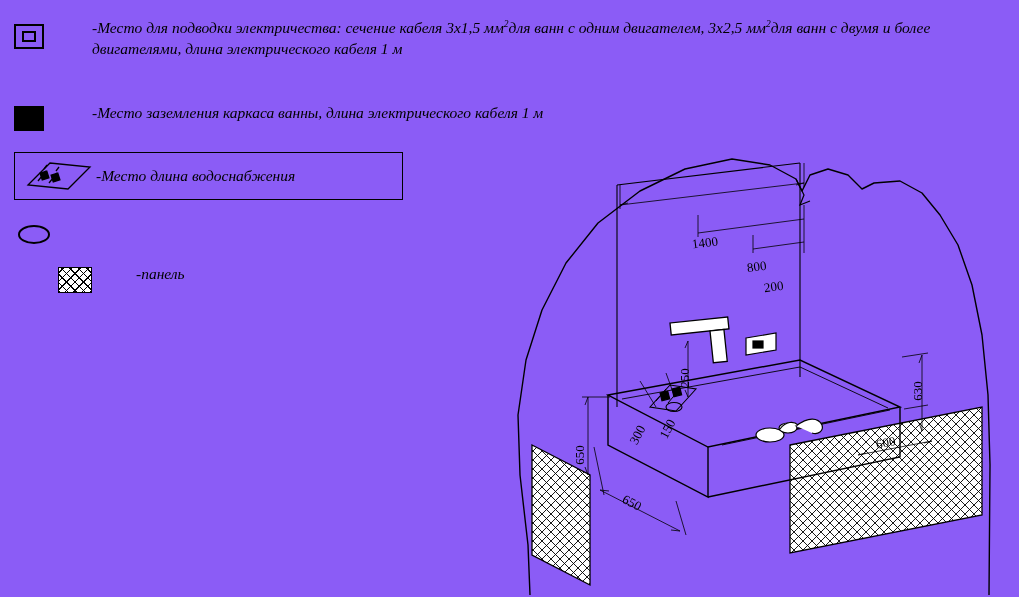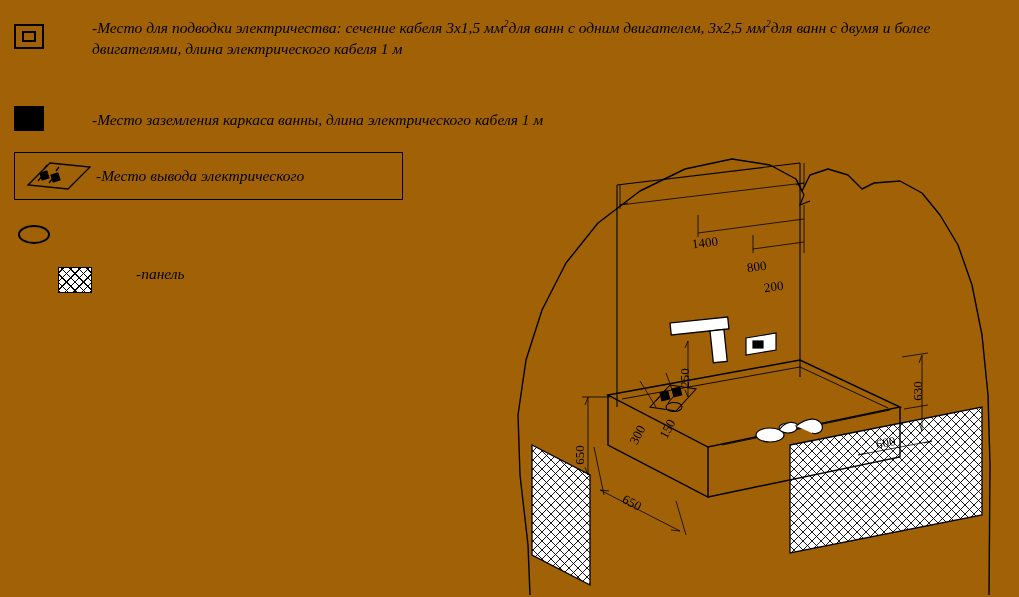--- a/index.html
+++ b/index.html
@@ -4,21 +4,21 @@
 <style>
   html, body {
     margin: 0;
     padding: 0;
     background: #ffffff;
   }
   #page {
     position: relative;
     width: 1019px;
     height: 597px;
-    background: #a16207;
+    background: #8b5cf6;
     font-family: "Liberation Serif", serif;
     overflow: hidden;
   }
 
   
   .legend-row {
     position: absolute;
     display: flex;
     align-items: flex-start;
   }
@@ -109,38 +109,38 @@
 </head>
 <body>
 
 <div id="page">
 
   <div class="legend-row" style="left:14px; top:18px; width:930px;">
     <div class="sym-outline-square" style="flex:0 0 auto; margin-top:6px;"></div>
     <div class="legend-text" style="margin-left:48px; width:845px;"><span>-Место для подводки электричества: сечение кабеля 3х1,5 мм</span><sup>2</sup><span>для ванн с одним двигателем, 3х2,5 мм</span><sup>2</sup><span>для ванн с двумя и более двигателями, длина электрического кабеля 1 м</span></div>
   </div>
 
-  <div class="legend-row" style="left:14px; top:103px; width:900px;align-items:flex-end;">
+  <div class="legend-row" style="left:14px; top:103px; width:900px;">
     <div class="sym-filled-square" style="flex:0 0 auto; margin-top:3px;"></div>
     <div class="legend-text" style="margin-left:48px;">-Место заземления каркаса ванны, длина электрического кабеля 1 м</div>
   </div>
 
   <div class="sym-water-box"></div>
   <svg style="position:absolute; left:20px; top:155px;" width="78" height="42" viewBox="0 0 78 42">
     <polygon points="8,30 30,8 70,12 48,34" fill="none" stroke="#000" stroke-width="1.3"></polygon>
     <g stroke="#000" stroke-width="1.3" fill="#000">
       <rect x="21" y="17" width="7" height="7" transform="rotate(-18 24.5 20.5)"></rect>
       <rect x="32" y="19" width="7" height="7" transform="rotate(-18 35.5 22.5)"></rect>
       <line x1="18" y1="26" x2="26" y2="16"></line>
       <line x1="29" y1="28" x2="37" y2="18"></line>
       <line x1="24" y1="14" x2="27" y2="10"></line>
       <line x1="36" y1="16" x2="39" y2="12"></line>
     </g>
   </svg>
-  <div class="legend-text" style="position:absolute; left:96px; top:166px;">-Место вывода электрического</div>
+  <div class="legend-text" style="position:absolute; left:96px; top:166px;">-Место длина водоснабжения</div>
 
   <div class="legend-row" style="left:18px; top:222px; width:900px;">
     <div class="sym-ellipse" style="flex:0 0 auto; margin-top:3px;"></div>
   </div>
 
   <div class="legend-row" style="left:16px; top:264px; width:900px;padding-left:42px;">
     <div class="sym-panel" style="flex:0 0 auto; margin-top:3px;"></div>
     <div class="legend-text" style="margin-left:44px;">-панель</div>
   </div>
 

